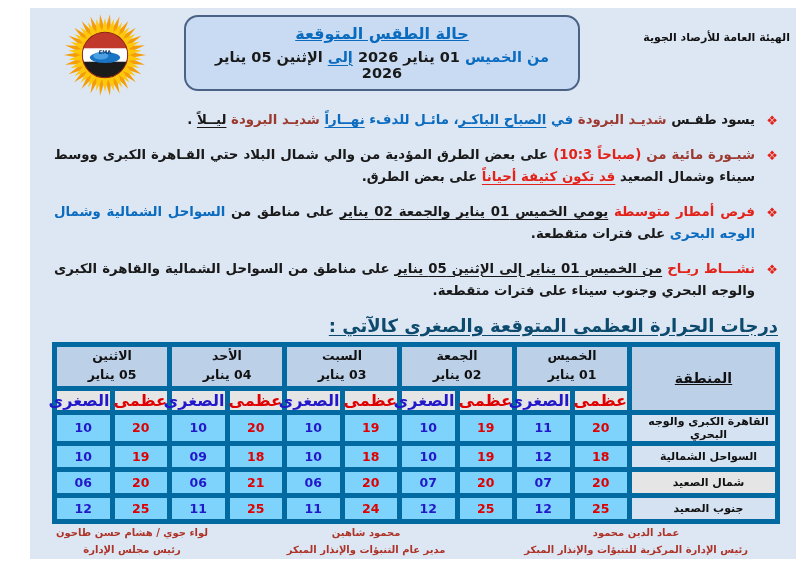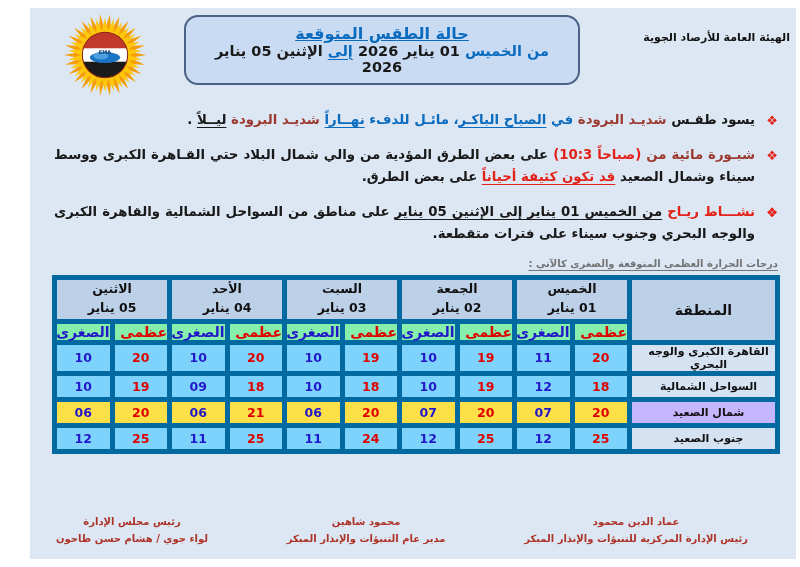--- a/index.html
+++ b/index.html
@@ -10,51 +10,51 @@
 
   
   .hdr { display:flex; flex-direction:row; direction:ltr; padding-top:5px; }
   .hdr-left { width:150px; display:flex; justify-content:center; align-items:center; }
   .hdr-center { flex:1; padding:2px 4px; }
   .hdr-right { width:212px; direction:rtl; text-align:right; padding:16px 6px 0 8px;
                font-weight:bold; font-size:11px; color:#111; line-height:1.7; }
   .title-box { direction:rtl; background:#c9dbf2; border:2px solid #4a6285; border-radius:14px;
                text-align:center; padding:7px 8px 8px; }
   .title-line1 { font-size:16px; font-weight:bold; color:#0a6bbf; text-decoration:underline; }
-  .title-line2 { font-size:14.5px; font-weight:bold; color:#191919; }
+  .title-line2 { font-size:14.5px; font-weight:bold; color:#191919; margin-top:6px; }
 
   
   .logo-svg { display:block; }
 
   
   .bullets { padding:12px 16px 0 24px; }
   .bullet { position:relative; padding-right:25px; margin-bottom:13px;
             font-size:13.3px; font-weight:bold; line-height:1.65; text-align:justify; color:#191919; }
   .bullet .marker { position:absolute; right:2px; top:1px; color:#e32219; font-size:13px; }
   .seg { white-space:pre-wrap; }
   .c-black { color:#191919; } .c-blue { color:#0a6bbf; } .c-red { color:#e32219; }
   .c-maroon { color:#9c3a30; }
   .u { text-decoration:underline; text-underline-offset:3px; }
   .ltr { direction:ltr; unicode-bidi:isolate; }
 
   
-  .tbl-heading { font-size:10px; font-weight:bold; color:#737373; text-decoration:underline;
+  .tbl-heading { font-size:18px; font-weight:bold; color:#0c4a6e; text-decoration:underline;
                  text-underline-offset:3px; padding:0 18px 6px 0; }
   table.temps { border-collapse:collapse; table-layout:fixed; margin:0 16px 0 22px;
                 width:728px; background:#ffffff; }
   table.temps th, table.temps td { border:5px solid #0369a1; text-align:center; vertical-align:middle; }
-  .region-head { background:#bcd0e8; font-size:14px; font-weight:bold; color:#111; width:148px; }
+  .region-head { background:#bcd0e8; font-size:14px; font-weight:bold; color:#111; width:148px;text-decoration:underline; }
   .day-th { background:#bcd0e8; font-size:12.5px; font-weight:bold; color:#111;
             height:44px; line-height:1.5; }
-  .sub-th { background:#86efac; font-size:14px; font-weight:bold; height:20px; }
+  .sub-th { background:#e5e5e5; font-size:16px; font-weight:bold; height:20px; }
   .sub-th.max { color:#e00000;padding-left:23px; } .sub-th.min { color:#2218c9; }
   .region-td { background:#d4e2f2; font-size:11px; font-weight:bold; color:#111; height:26px;padding-left:10px; }
   td.val { font-size:12.5px; font-weight:bold; height:26px; background:#7dd3fc; }
   td.val.max { color:#e00000; } td.val.min { color:#2218c9; }
-  tr.tint td.val { background:#fde047; } tr.tint .region-td { background:#c4b5fd; }
+  tr.tint td.val { background:#7dd3fc; } tr.tint .region-td { background:#e5e5e5; }
 
   
   .footer { margin-top:auto; margin-bottom:12px; display:flex; justify-content:space-between;
             padding:0 48px 0 26px; }
   .sig { text-align:center; font-size:10px; font-weight:bold; color:#ad3328; line-height:1.7; }
 </style>
 </head>
 <body>
 
 <div class="doc">
@@ -93,20 +93,21 @@
     <div class="bullet">
       <span class="marker">❖</span>
       <span><span class="seg c-black">يسود طقـس </span><span class="seg c-maroon">شديـد البرودة </span><span class="seg c-blue">في </span><span class="seg c-blue u">الصباح الباكـر</span><span class="seg c-blue">، مائـل للدفء </span><span class="seg c-blue u">نهــاراً</span><span class="seg c-black"> </span><span class="seg c-maroon">شديـد البرودة </span><span class="seg c-black u">ليــلاً</span><span class="seg c-black"> .</span></span>
     </div>
     <div class="bullet">
       <span class="marker">❖</span>
       <span><span class="seg c-maroon">شبـورة مائية من </span><span class="seg c-red ltr">(10:3 صباحاً)</span><span class="seg c-black"> على بعض الطرق المؤدية من والي شمال البلاد حتي القـاهرة الكبرى ووسط سيناء وشمال الصعيد </span><span class="seg c-red u">قد تكون كثيفة أحياناً</span><span class="seg c-black"> على بعض الطرق.</span></span>
     </div>
     <div class="bullet">
       <span class="marker">❖</span>
+      <span><span class="seg c-red">فرص أمطار متوسطة </span><span class="seg c-black u">يومي الخميس 01 يناير والجمعة 02 يناير</span><span class="seg c-black"> على مناطق من </span><span class="seg c-blue">السواحل الشمالية وشمال الوجه البحرى</span><span class="seg c-black"> على فترات متقطعة.</span></span>
     </div>
     <div class="bullet">
       <span class="marker">❖</span>
       <span><span class="seg c-red">نشـــاط ريـاح </span><span class="seg c-black u">من الخميس 01 يناير إلى الإثنين 05 يناير</span><span class="seg c-black"> على مناطق من السواحل الشمالية والقاهرة الكبرى والوجه البحري وجنوب سيناء على فترات متقطعة.</span></span>
     </div>
   </div>
 
   <div class="tbl-heading">درجات الحرارة العظمى المتوقعة والصغرى كالآتي :</div>
   <table class="temps">
     <thead>
@@ -190,18 +191,18 @@
   <div class="footer">
     <div class="sig">
       <div>عماد الدين محمود</div>
       <div>رئيس الإدارة المركزية للتنبؤات والإنذار المبكر</div>
     </div>
     <div class="sig">
       <div>محمود شاهين</div>
       <div>مدير عام التنبؤات والإنذار المبكر</div>
     </div>
     <div class="sig">
+      <div>لواء جوي / هشام حسن طاحون</div>
       <div>رئيس مجلس الإدارة</div>
-      <div>لواء جوي / هشام حسن طاحون</div>
     </div>
   </div>
 
 </div>
 
 </body></html>

